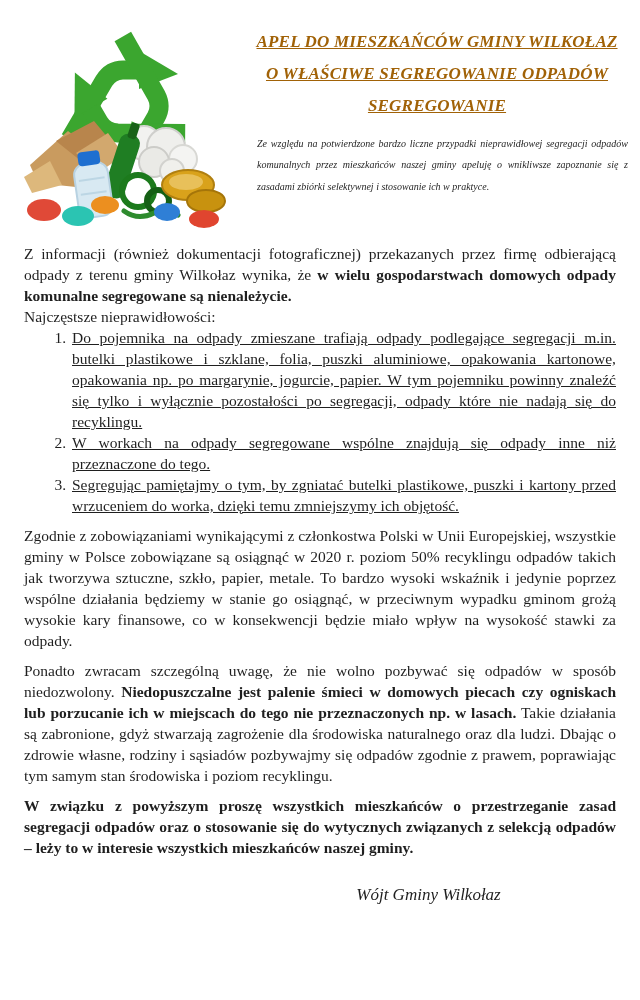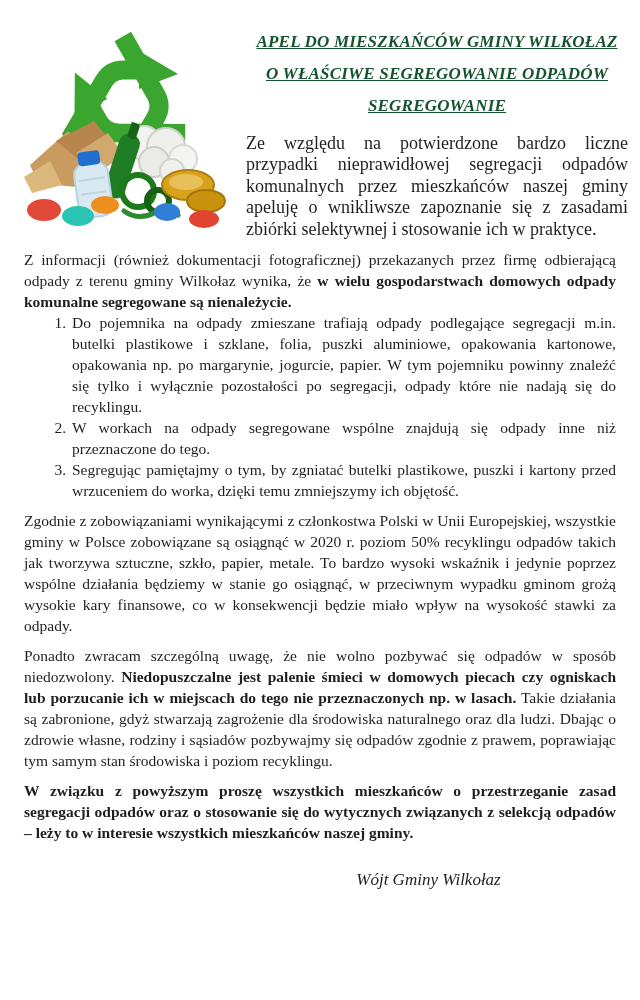--- a/index.html
+++ b/index.html
@@ -24,52 +24,54 @@
     flex-shrink: 0;
   }
   .head-right {
     flex: 1;
     padding-left: 10px;
     min-width: 0;
   }
   .title { margin-top: 14px; }
   .title-line {
     text-align: center;
-    color: #14532d;
+    color: #a16207;
     font-weight: bold;
     font-style: italic;
     font-size: 17px;
     line-height: 32px;
     text-decoration: underline;
     letter-spacing: 0.2px;
   }
   .intro {
-    margin: 11px 0 0 0;
-    font-size: 18px;
+    margin: 11px 0 0 11px;
+    font-size: 10px;
     line-height: 21.4px;
     text-align: justify;
+    font-style: italic;
   }
   .main {
     padding: 0 24px;
     font-size: 15.5px;
     line-height: 21px;
   }
   .main p {
     margin: 9px 0 0 0;
     text-align: justify;
   }
   .main p.tight { margin: 0; text-align: left; }
   .main p.bold { font-weight: bold; }
   ol {
     margin: 0;
     padding-left: 46px;
   }
   ol li {
     text-align: justify;
     padding-left: 2px;
+    text-decoration: underline;
   }
   b { font-weight: bold; }
   .signature {
     margin: 26px 60px 0 auto;
     width: 255px;
     text-align: center;
     font-style: italic;
     font-size: 17px;
     line-height: 22px;
   }
@@ -145,20 +147,21 @@
         <div class="title-line">APEL DO MIESZKAŃCÓW GMINY WILKOŁAZ</div>
         <div class="title-line">O WŁAŚCIWE SEGREGOWANIE ODPADÓW</div>
         <div class="title-line">SEGREGOWANIE</div>
       </div>
       <p class="intro">Ze względu na potwierdzone bardzo liczne przypadki nieprawidłowej segregacji odpadów komunalnych przez mieszkańców naszej gminy apeluję o wnikliwsze zapoznanie się z zasadami zbiórki selektywnej i stosowanie ich w praktyce.</p>
     </div>
   </div>
 
   <div class="main">
     <p><span>Z informacji (również dokumentacji fotograficznej) przekazanych przez firmę odbierającą odpady z terenu gminy Wilkołaz wynika, że </span><b>w wielu gospodarstwach domowych odpady komunalne segregowane są nienależycie.</b></p>
+    <p class="tight">Najczęstsze nieprawidłowości:</p>
     <ol>
       <li>Do pojemnika na odpady zmieszane trafiają odpady podlegające segregacji m.in. butelki plastikowe i szklane, folia, puszki aluminiowe, opakowania kartonowe, opakowania np. po margarynie, jogurcie, papier. W tym pojemniku powinny znaleźć się tylko i wyłącznie pozostałości po segregacji, odpady które nie nadają się do recyklingu.</li>
       <li>W workach na odpady segregowane wspólne znajdują się odpady inne niż przeznaczone do tego.</li>
       <li>Segregując pamiętajmy o tym, by zgniatać butelki plastikowe, puszki i kartony przed wrzuceniem do worka, dzięki temu zmniejszymy ich objętość.</li>
     </ol>
     <p>Zgodnie z zobowiązaniami wynikającymi z członkostwa Polski w Unii Europejskiej, wszystkie gminy w Polsce zobowiązane są osiągnąć w 2020 r. poziom 50% recyklingu odpadów takich jak tworzywa sztuczne, szkło, papier, metale. To bardzo wysoki wskaźnik i jedynie poprzez wspólne działania będziemy w stanie go osiągnąć, w przeciwnym wypadku gminom grożą wysokie kary finansowe, co w konsekwencji będzie miało wpływ na wysokość stawki za odpady.</p>
     <p><span>Ponadto zwracam szczególną uwagę, że nie wolno pozbywać się odpadów w sposób niedozwolony. </span><b>Niedopuszczalne jest palenie śmieci w domowych piecach czy ogniskach lub porzucanie ich w miejscach do tego nie przeznaczonych np. w lasach.</b><span> Takie działania są zabronione, gdyż stwarzają zagrożenie dla środowiska naturalnego oraz dla ludzi. Dbając o zdrowie własne, rodziny i sąsiadów pozbywajmy się odpadów zgodnie z prawem, poprawiając tym samym stan środowiska i poziom recyklingu.</span></p>
     <p class="bold">W związku z powyższym proszę wszystkich mieszkańców o przestrzeganie zasad segregacji odpadów oraz o stosowanie się do wytycznych związanych z selekcją odpadów – leży to w interesie wszystkich mieszkańców naszej gminy.</p>
 
     <div class="signature">

